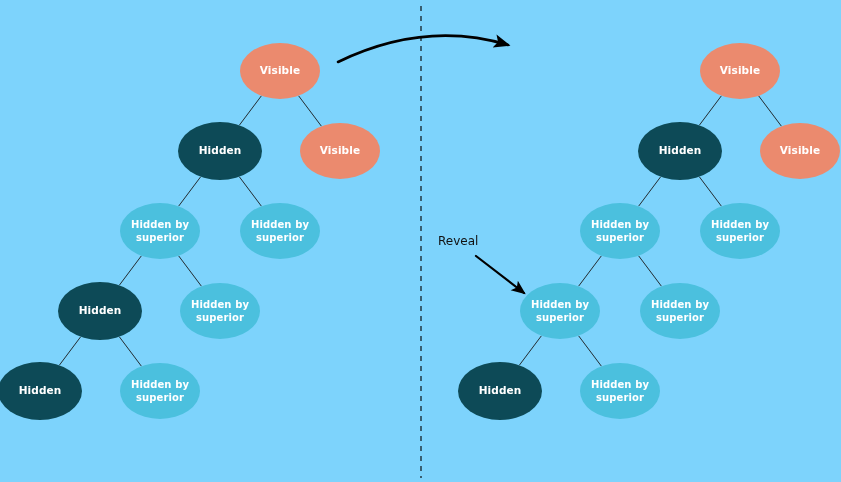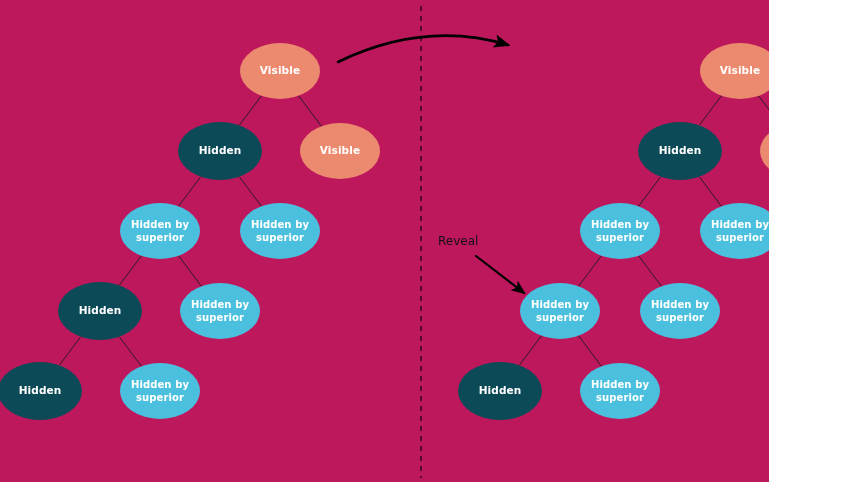--- a/index.html
+++ b/index.html
@@ -5,23 +5,23 @@
   html, body {
     margin: 0;
     padding: 0;
     background: #ffffff;
   }
   body {
     font-family: "DejaVu Sans", sans-serif;
   }
   #canvas {
     position: relative;
-    width: 769px;
+    width: 841px;
     height: 482px;
-    background: #be185d;
+    background: #7dd3fc;
     overflow: hidden;
   }
   #diagram-svg {
     position: absolute;
     left: 0;
     top: 0;
     width: 841px;
     height: 482px;
   }
   .node-label {

